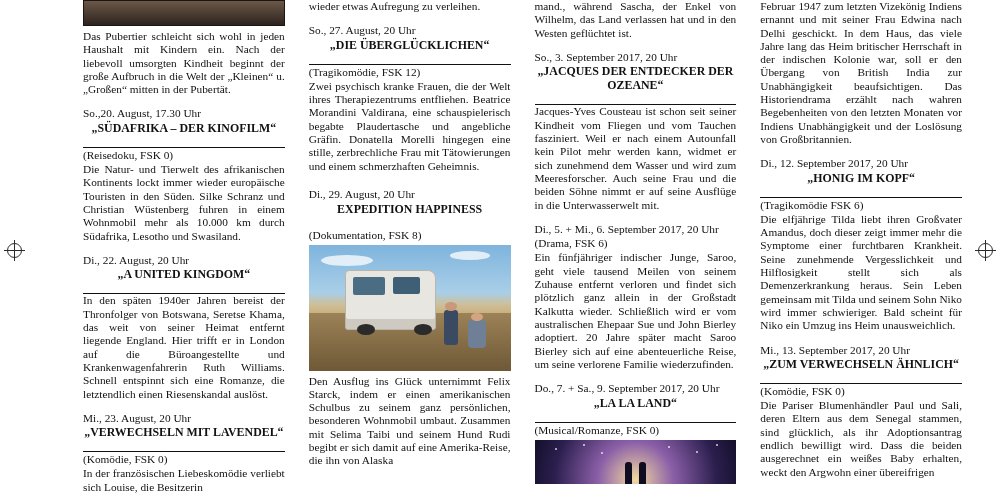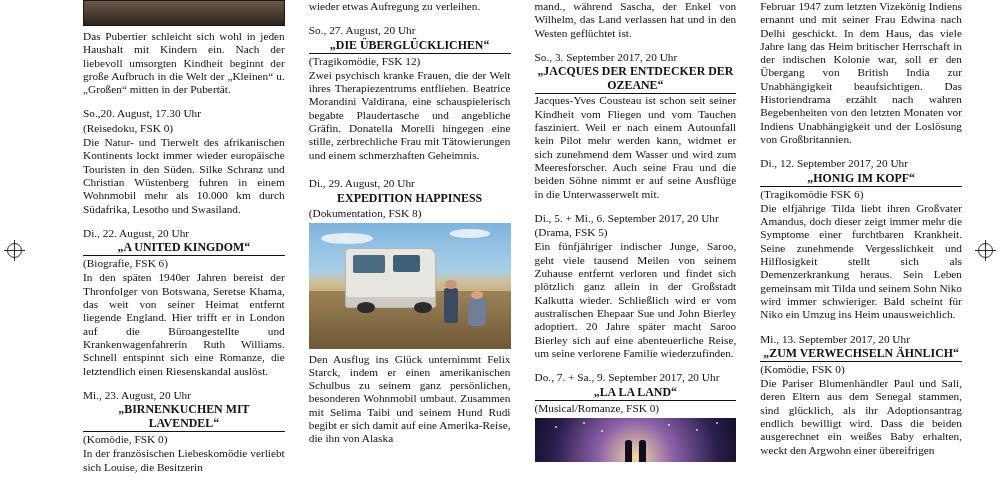--- a/index.html
+++ b/index.html
@@ -52,21 +52,21 @@
     margin: 0;
   }
   .title-line {
     font-size: 11.9px;
     line-height: 14px;
     text-align: center;
     font-weight: bold;
     color: #111;
     margin: 0;
     border-bottom: 1.6px solid #111;
-    padding-bottom: 1px;
+    padding-bottom: 12px;
   }
   .title-line.nounder { border-bottom: none; }
   .genre-line {
     font-size: 11.3px;
     line-height: 14px;
     color: #111;
     margin: 0 0 1px 0;
   }
   .spacer-m { height: 11px; }
   .spacer-l { height: 15px; }
@@ -215,30 +215,30 @@
 
   <div class="cols">
 
     <div class="col">
       <div class="photo photo-top">
         <div class="frm"></div>
       </div>
       <p class="body-text">Das Pubertier schleicht sich wohl in jeden Haushalt mit Kindern ein. Nach der liebevoll umsorgten Kindheit beginnt der große Aufbruch in die Welt der „Kleinen“ u. „Großen“ mitten in der Pubertät.</p>
       <div class="spacer-m"></div>
       <p class="date-line">So.,20. August, 17.30 Uhr</p>
+      <p class="title-line">„SÜDAFRIKA – DER KINOFILM“</p>
       <p class="genre-line">(Reisedoku, FSK 0)</p>
       <p class="body-text">Die Natur- und Tierwelt des afrikanischen Kontinents lockt immer wieder europäische Touristen in den Süden. Silke Schranz und Christian Wüstenberg fuhren in einem Wohnmobil mehr als 10.000 km durch Südafrika, Lesotho und Swasiland.</p>
       <div class="spacer-m"></div>
       <p class="date-line">Di., 22. August, 20 Uhr</p>
       <p class="title-line">„A UNITED KINGDOM“</p>
-      <p class="genre-line">(Biografie, FSK 6)</p>
       <p class="body-text">In den späten 1940er Jahren bereist der Thronfolger von Botswana, Seretse Khama, das weit von seiner Heimat entfernt liegende England. Hier trifft er in London auf die Büroangestellte und Krankenwagenfahrerin Ruth Williams. Schnell entspinnt sich eine Romanze, die letztendlich einen Riesenskandal auslöst.</p>
       <div class="spacer-m"></div>
       <p class="date-line">Mi., 23. August, 20 Uhr</p>
-      <p class="title-line">„BIRNENKUCHEN MIT LAVENDEL“</p>
+      <p class="title-line">„VERWECHSELN MIT LAVENDEL“</p>
       <p class="genre-line">(Komödie, FSK 0)</p>
       <p class="body-text">In der französischen Liebeskomödie verliebt sich Louise, die Besitzerin</p>
     </div>
 
     <div class="col">
       <p class="body-text">wieder etwas Aufregung zu verleihen.</p>
       <div class="spacer-m"></div>
       <p class="date-line">So., 27. August, 20 Uhr</p>
       <p class="title-line">„DIE ÜBERGLÜCKLICHEN“</p>
       <p class="genre-line">(Tragikomödie, FSK 12)</p>
@@ -263,21 +263,21 @@
     </div>
 
     <div class="col">
       <p class="body-text">mand., während Sascha, der Enkel von Wilhelm, das Land verlassen hat und in den Westen geflüchtet ist.</p>
       <div class="spacer-m"></div>
       <p class="date-line">So., 3. September 2017, 20 Uhr</p>
       <p class="title-line">„JACQUES DER ENTDECKER DER OZEANE“</p>
       <p class="body-text">Jacques-Yves Cousteau ist schon seit seiner Kindheit vom Fliegen und vom Tauchen fasziniert. Weil er nach einem Autounfall kein Pilot mehr werden kann, widmet er sich zunehmend dem Wasser und wird zum Meeresforscher. Auch seine Frau und die beiden Söhne nimmt er auf seine Ausflüge in die Unterwasserwelt mit.</p>
       <div class="spacer-m"></div>
       <p class="date-line">Di., 5. + Mi., 6. September 2017, 20 Uhr</p>
-      <p class="genre-line">(Drama, FSK 5)</p>
+      <p class="genre-line">(Drama, FSK 6)</p>
       <p class="body-text">Ein fünfjähriger indischer Junge, Saroo, geht viele tausend Meilen von seinem Zuhause entfernt verloren und findet sich plötzlich ganz allein in der Großstadt Kalkutta wieder. Schließlich wird er vom australischen Ehepaar Sue und John Bierley adoptiert. 20 Jahre später macht Saroo Bierley sich auf eine abenteuerliche Reise, um seine verlorene Familie wiederzufinden.</p>
       <div class="spacer-m"></div>
       <p class="date-line">Do., 7. + Sa., 9. September 2017, 20 Uhr</p>
       <p class="title-line">„LA LA LAND“</p>
       <p class="genre-line">(Musical/Romanze, FSK 0)</p>
       <div class="photo photo-lala">
         <div class="star" style="left:10%; top:18%"></div>
         <div class="star" style="left:24%; top:9%"></div>
         <div class="star" style="left:33%; top:28%"></div>
         <div class="star" style="left:66%; top:14%"></div>

